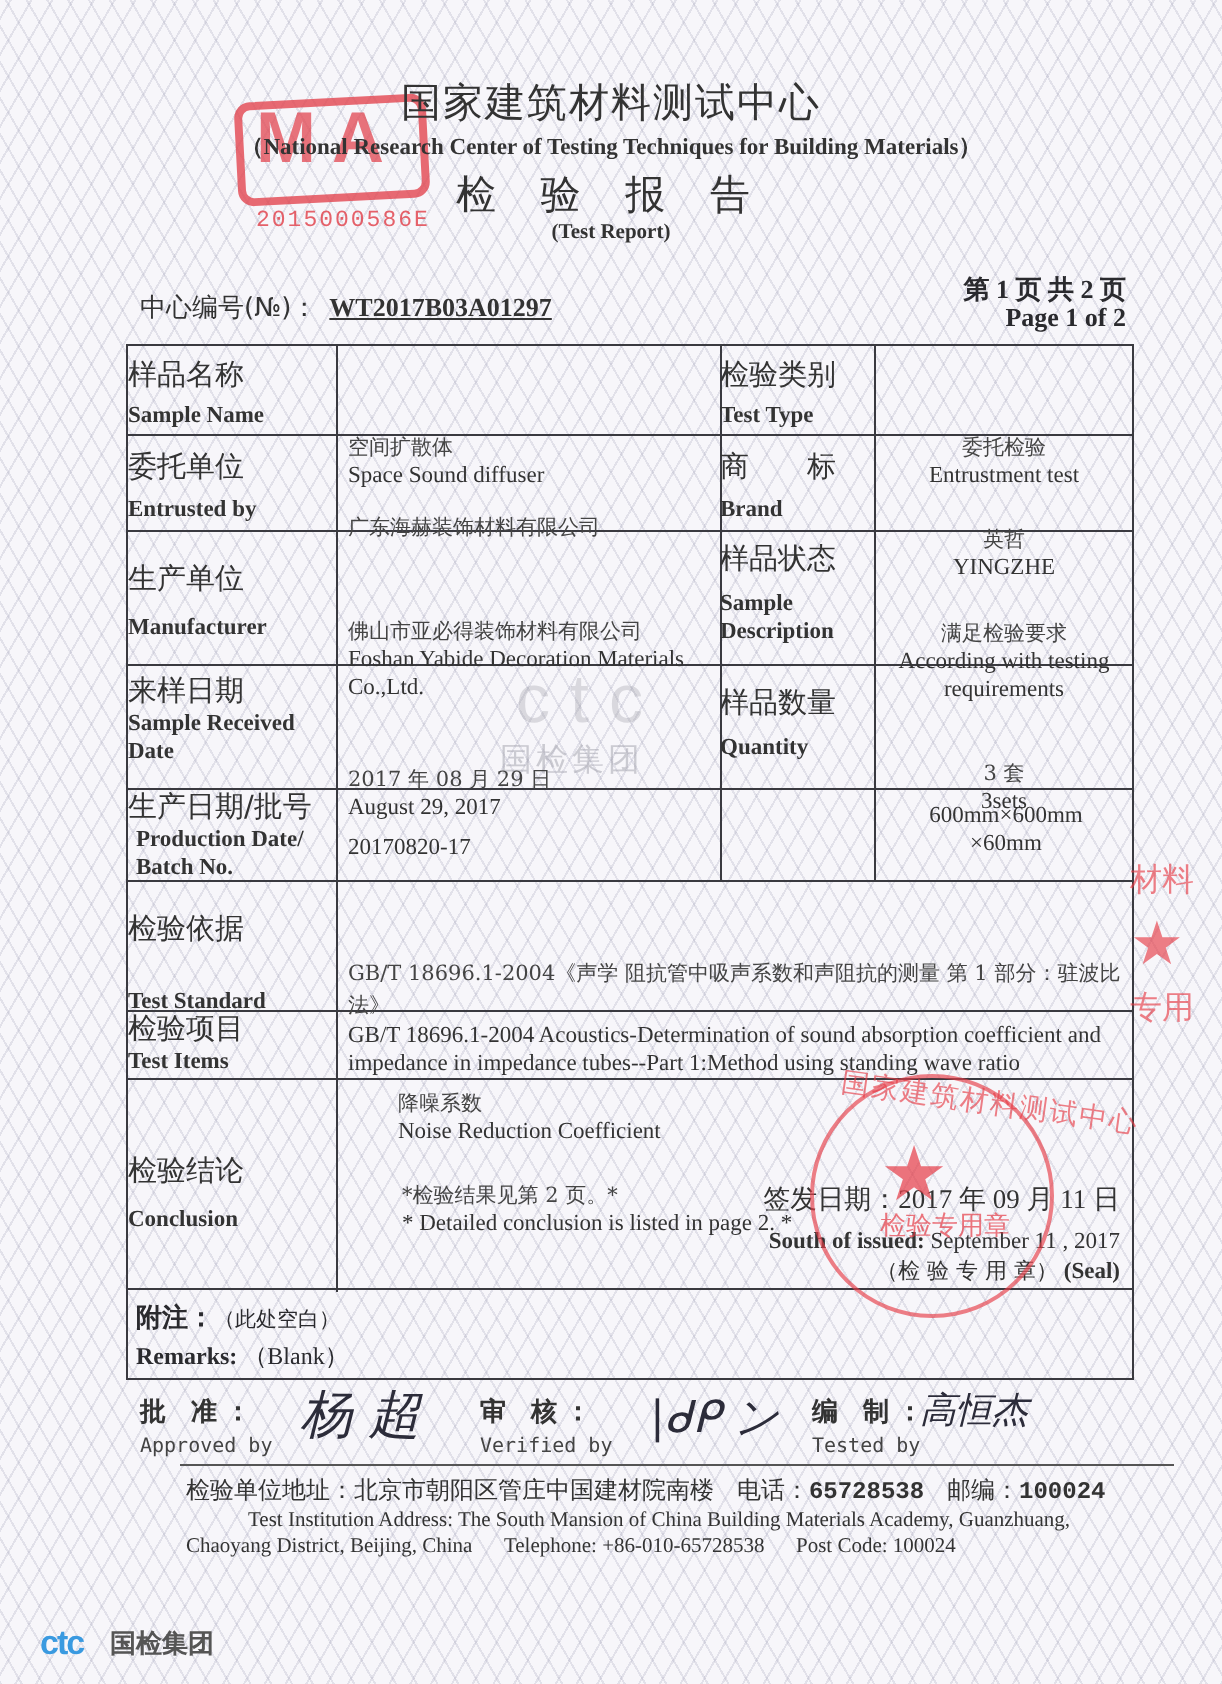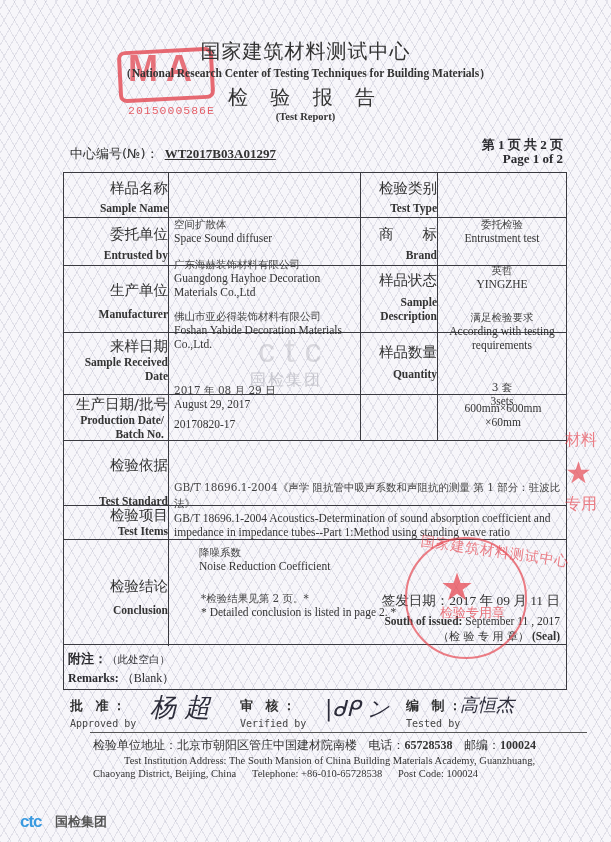--- a/index.html
+++ b/index.html
@@ -29,39 +29,39 @@
   .docno { left: 70px; top: 145px; font-size: 13px; color: #333; font-family: "DejaVu Sans", sans-serif; }
   .docno-val { font-family: "Liberation Serif", serif; font-weight: bold; font-size: 13px; text-decoration: underline; margin-left: 6px; margin-top: 40px; }
   .page-cn { right: 48px; top: 136px; font-size: 13px; font-weight: bold; text-align: right; }
   .page-en { right: 48px; top: 151px; font-size: 13px; font-weight: bold; text-align: right; margin-left: 24px; }
 
   
   .tbl { left: 63px; top: 172px; width: 504px; height: 473px; border: 1.5px solid #3a3a40; box-sizing: border-box; }
   .hl { position: absolute; left: 0; right: 0; height: 0; border-top: 1px solid #3a3a40; }
   .vl { position: absolute; width: 0; border-left: 1px solid #3a3a40; }
 
-  .lbl { position: absolute; text-align: right; }
+  .lbl { position: absolute; text-align: left; }
   .lbl .cn { display: block; font-family: "DejaVu Sans", sans-serif; font-size: 14.5px; color: #333; line-height: 18px; }
   .lbl .en { display: block; font-weight: bold; font-size: 11.5px; color: #333; line-height: 14px; }
   .val { position: absolute; font-size: 11.5px; line-height: 14px; color: #333; }
   .val .cn { display: block; font-family: "DejaVu Serif", serif; font-size: 10.5px; color: #444; margin-top: 36px; }
   .val .en { display: block; }
 
   .remarks { left: 68px; top: 650px; font-size: 12px; }
   .remarks .cn { font-family: "DejaVu Sans", sans-serif; font-weight: bold; font-size: 13px; }
   .remarks .cnv { font-family: "DejaVu Serif", serif; font-size: 10.5px; }
 
   
   .sig-lbl { font-family: "DejaVu Sans", sans-serif; font-size: 13px; font-weight: bold; color: #333; letter-spacing: 4px; }
   .sig-en { font-family: "DejaVu Sans Mono", monospace; font-size: 10px; color: #444; }
   .signature { font-family: "DejaVu Serif", serif; font-style: italic; font-size: 26px; color: #2c2c3a; }
 
   .addr-line { left: 90px; top: 732px; width: 497px; border-top: 1px solid #555; }
   .addr-cn { left: 93px; top: 737px; font-family: "DejaVu Sans", sans-serif; font-size: 12px; color: #333; }
-  .addr-cn b { font-family: Liberation Serif, serif; }
+  .addr-cn b { font-family: Liberation Mono, monospace; }
   .addr-en1 { left: 124px; top: 755px; font-size: 10.5px; color: #333; }
   .addr-en2 { left: 93px; top: 768px; font-size: 10.5px; color: #333; }
 
   .ctc-logo { left: 20px; top: 812px; font-family: "Liberation Sans", sans-serif; font-weight: bold; font-size: 17px; color: #3a9ae0; letter-spacing: -1px; }
   .ctc-cn { left: 55px; top: 813px; font-family: "DejaVu Sans", sans-serif; font-size: 13px; color: #555; font-weight: bold; }
 
   
   .wm { left: 258px; top: 331px; font-family: "Liberation Sans", sans-serif; font-size: 34px; color: rgba(160,160,170,0.35); letter-spacing: 10px; }
   .wm2 { left: 250px; top: 370px; font-family: "DejaVu Sans", sans-serif; font-size: 16px; color: rgba(160,160,170,0.5); letter-spacing: 2px; }
 
@@ -123,21 +123,20 @@
     <span class="cn">委托检验</span>
     <span class="en">Entrustment test</span>
   </div>
 
   <div class="lbl" style="left:0;width:104px;top:52px">
     <span class="cn">委托单位</span>
     <span class="en" style="margin-top:5px">Entrusted by</span>
   </div>
   <div class="val" style="left:110px;top:48px;width:185px">
     <span class="cn">广东海赫装饰材料有限公司</span>
-    <span class="en">Guangdong Hayhoe Decoration Materials Co.,Ltd</span>
   </div>
   <div class="lbl" style="left:296px;width:77px;top:52px">
     <span class="cn">商　　标</span>
     <span class="en" style="margin-top:5px">Brand</span>
   </div>
   <div class="val center" style="left:373px;top:54px;width:130px">
     <span class="cn">英哲</span>
     <span class="en">YINGZHE</span>
   </div>
 

